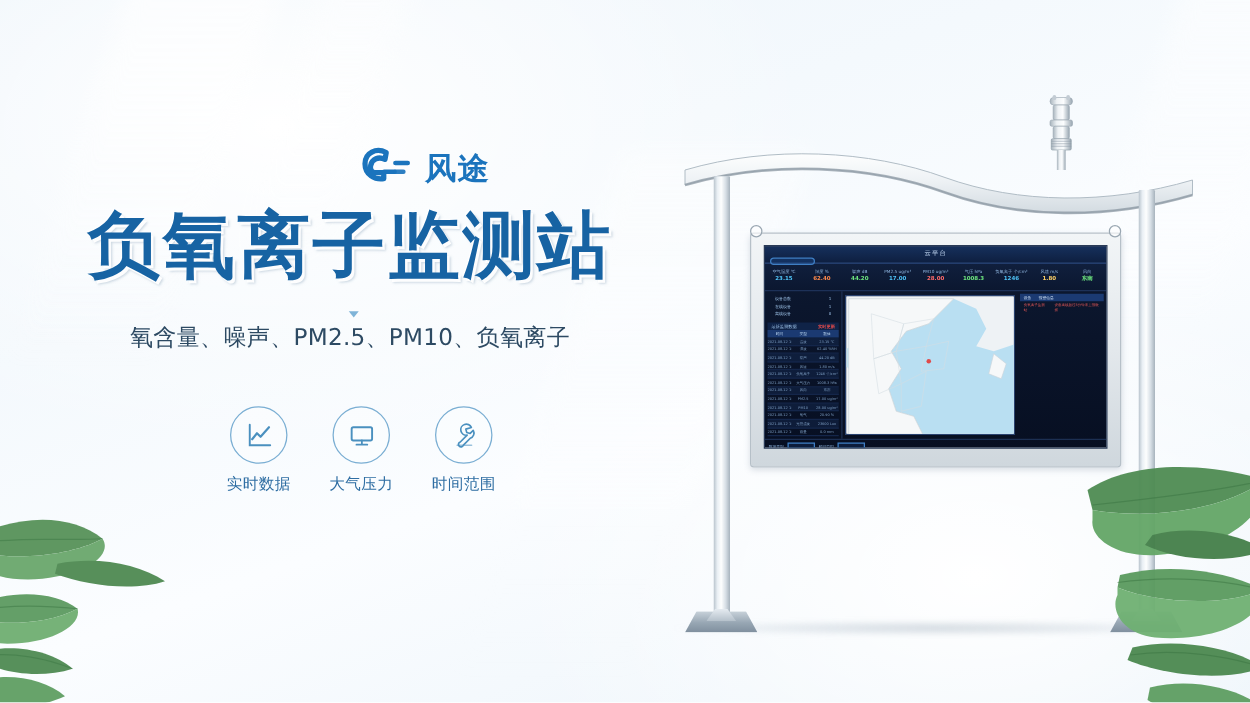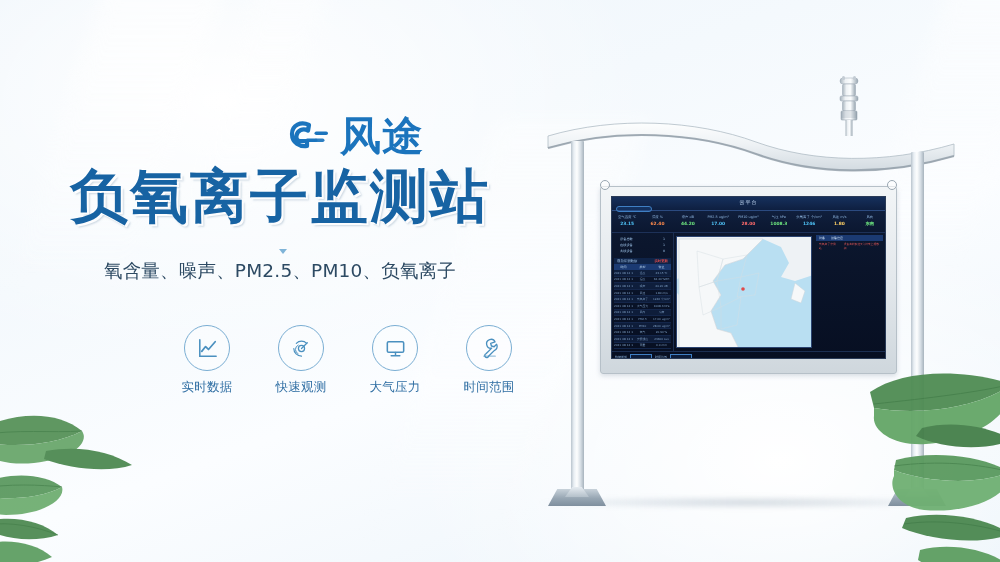--- a/index.html
+++ b/index.html
@@ -28,21 +28,21 @@
 
   
   .left-col { position:absolute; left:0; top:0; width:560px; height:562px; }
 
   .logo-row {
     position:absolute; left:287px; top:116px;
     display:flex; align-items:center; gap:7px;
   }
   .logo-mark { width:46px; height:36px; display:block; }
   .logo-text {
-    font-size:41px; font-weight:700; color:#1b74bd; letter-spacing:1px;
+    font-size:25px; font-weight:700; color:#1b74bd; letter-spacing:1px;
     line-height:1; font-family:"DejaVu Sans", sans-serif;
   }
 
   .main-title {
     position:absolute; left:0; top:166px; width:560px;
     text-align:center;
     font-size:58px; font-weight:700; letter-spacing:2px;
     color:#1763a3;
     font-family:"DejaVu Sans", sans-serif;
     text-shadow:
@@ -62,21 +62,21 @@
   .subtitle {
     position:absolute; left:0; top:258px; width:560px;
     text-align:center; color:#2d4a63;
     font-size:18.5px; font-weight:400; line-height:25px;
     font-family:"DejaVu Sans", sans-serif;
     letter-spacing:.2px;
   }
 
   .features {
     position:absolute; left:180px; top:325px;
-    display:flex; gap:40px; align-items:flex-start;justify-content:center;
+    display:flex; gap:28px; align-items:flex-start;justify-content:center;
   }
   .feature { width:54px; text-align:center; }
   .feature .circ {
     width:46px; height:46px; margin:0 auto;
     border:1.6px solid #7aaed3; border-radius:50%;
     display:flex; align-items:center; justify-content:center;
     background:rgba(255,255,255,.25);
   }
   .feature .circ svg { display:block; }
   .feature .flabel {
@@ -238,34 +238,20 @@
           <span>
             <svg viewBox="0 0 26 26" width="25" height="25">
               <path d="M5 4 L5 21 L22 21" fill="none" stroke="#4a90bf" stroke-width="1.6" stroke-linecap="round"></path>
               <path d="M7 16 L11 11 L14 14 L21 6" fill="none" stroke="#4a90bf" stroke-width="1.8" stroke-linecap="round" stroke-linejoin="round"></path>
             </svg>
           </span>
         </div>
         <div class="flabel">实时数据</div>
       </div>
 
-      <div class="feature">
-        <div class="circ">
-          <span>
-            <svg viewBox="0 0 26 26" width="25" height="25">
-              <circle cx="13" cy="13" r="3.2" fill="none" stroke="#4a90bf" stroke-width="1.3"></circle>
-              <path d="M13 13 L19 7" stroke="#4a90bf" stroke-width="1.3" stroke-linecap="round"></path>
-              <path d="M7.6 7.6 A7.6 7.6 0 0 1 18.4 7.6" fill="none" stroke="#4a90bf" stroke-width="1.2" stroke-linecap="round"></path>
-              <path d="M5 13 A8 8 0 0 0 13 21" fill="none" stroke="#4a90bf" stroke-width="1.2" stroke-linecap="round"></path>
-              <path d="M9.5 18.5 A5 5 0 0 1 9.5 9.5" fill="none" stroke="#4a90bf" stroke-width="1" stroke-linecap="round"></path>
-            </svg>
-          </span>
-        </div>
-        <div class="flabel">快速观测</div>
-      </div>
 
       <div class="feature">
         <div class="circ">
           <span>
             <svg viewBox="0 0 26 26" width="25" height="25">
               <rect x="4.5" y="6" width="17" height="11" rx="1.4" fill="none" stroke="#4a90bf" stroke-width="1.6"></rect>
               <path d="M13 17 L13 20" stroke="#4a90bf" stroke-width="1.5" stroke-linecap="round"></path>
               <path d="M8.5 20.5 L17.5 20.5" stroke="#4a90bf" stroke-width="1.5" stroke-linecap="round"></path>
             </svg>
           </span>

